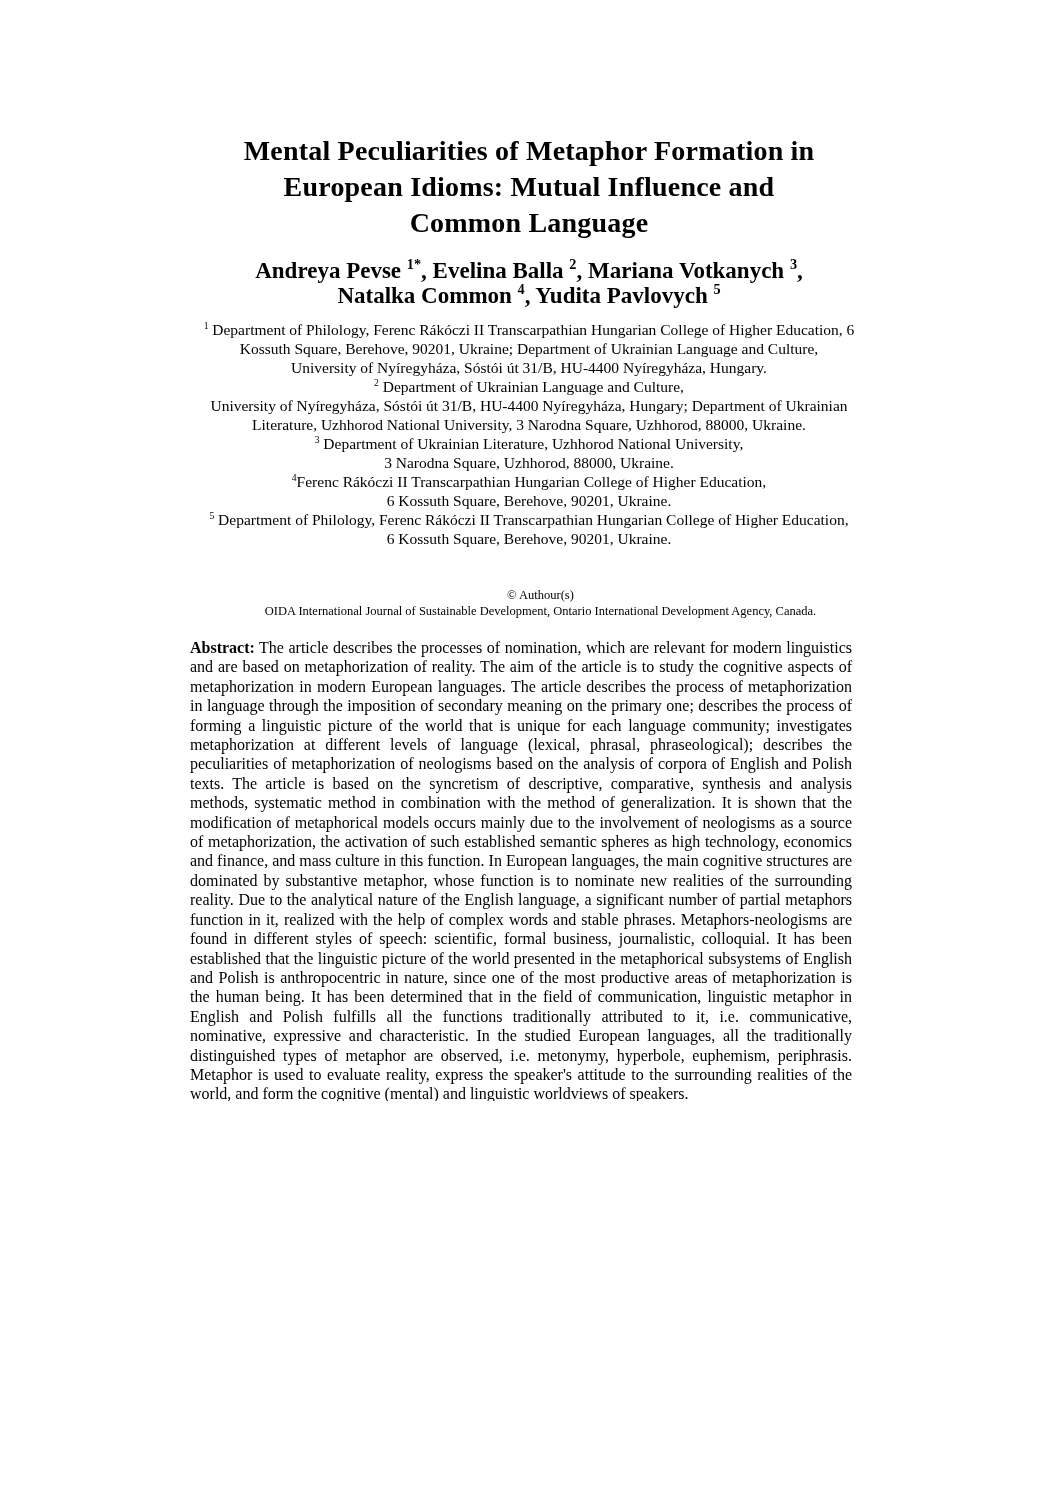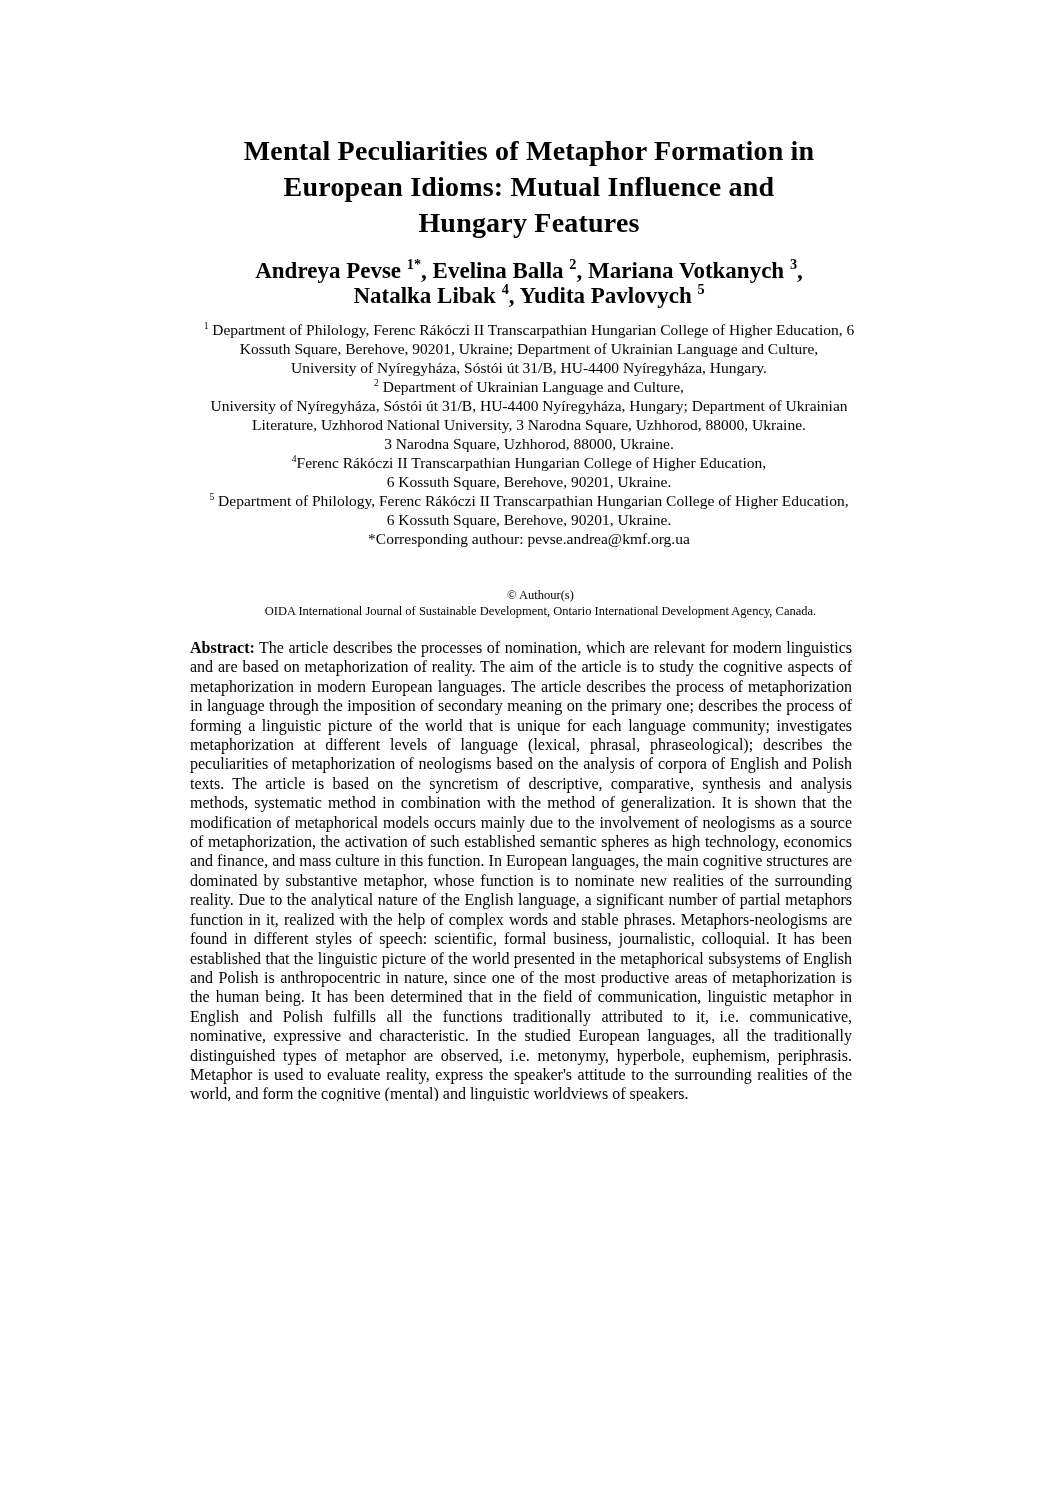--- a/index.html
+++ b/index.html
@@ -78,41 +78,41 @@
 </style>
 </head>
 <body>
 
 <div class="page">
 
   <header class="title-block">
     <h1 style="margin:0; font-size:inherit; font-weight:inherit;">
       <div class="title-line">Mental Peculiarities of Metaphor Formation in</div>
       <div class="title-line">European Idioms: Mutual Influence and</div>
-      <div class="title-line">Hungary Features</div>
+      <div class="title-line">Common Language</div>
     </h1>
 
     <div class="authors">
       <div class="author-line"><span>Andreya Pevse </span><sup>1*</sup><span>, Evelina Balla </span><sup>2</sup><span>, Mariana Votkanych </span><sup>3</sup><span>,</span></div>
-      <div class="author-line"><span>Natalka Libak </span><sup>4</sup><span>, Yudita Pavlovych </span><sup>5</sup></div>
+      <div class="author-line"><span>Natalka Common </span><sup>4</sup><span>, Yudita Pavlovych </span><sup>5</sup></div>
     </div>
 
     <div class="affiliations">
       <div class="aff-line"><sup>1</sup><span> Department of Philology, Ferenc Rákóczi II Transcarpathian Hungarian College of Higher Education, 6</span></div>
       <div class="aff-line"><span>Kossuth Square, Berehove, 90201, Ukraine; Department of Ukrainian Language and Culture,</span></div>
       <div class="aff-line"><span>University of Nyíregyháza, Sóstói út 31/B, HU-4400 Nyíregyháza, Hungary.</span></div>
       <div class="aff-line"><sup>2</sup><span> Department of Ukrainian Language and Culture,</span></div>
       <div class="aff-line"><span>University of Nyíregyháza, Sóstói út 31/B, HU-4400 Nyíregyháza, Hungary; Department of Ukrainian</span></div>
       <div class="aff-line"><span>Literature, Uzhhorod National University, 3 Narodna Square, Uzhhorod, 88000, Ukraine.</span></div>
+      <div class="aff-line"><sup>3</sup><span> Department of Ukrainian Literature, Uzhhorod National University,</span></div>
       <div class="aff-line"><span>3 Narodna Square, Uzhhorod, 88000, Ukraine.</span></div>
       <div class="aff-line"><sup>4</sup><span>Ferenc Rákóczi II Transcarpathian Hungarian College of Higher Education,</span></div>
       <div class="aff-line"><span>6 Kossuth Square, Berehove, 90201, Ukraine.</span></div>
       <div class="aff-line"><sup>5</sup><span> Department of Philology, Ferenc Rákóczi II Transcarpathian Hungarian College of Higher Education,</span></div>
       <div class="aff-line"><span>6 Kossuth Square, Berehove, 90201, Ukraine.</span></div>
-      <div class="aff-line"><span>*Corresponding authour:  pevse.andrea@kmf.org.ua</span></div>
     </div>
 
     <div class="copyright">
       <div class="copy-line">© Authour(s)</div>
       <div class="copy-line">OIDA International Journal of Sustainable Development, Ontario International Development Agency, Canada.</div>
     </div>
   </header>
 
   <main class="content">
     <p class="abstract"><b>Abstract:</b><span> The article describes the processes of nomination, which are relevant for modern linguistics and are based on metaphorization of reality. The aim of the article is to study the cognitive aspects of metaphorization in modern European languages. The article describes the process of metaphorization in language through the imposition of secondary meaning on the primary one; describes the process of forming a linguistic picture of the world that is unique for each language community; investigates metaphorization at different levels of language (lexical, phrasal, phraseological); describes the peculiarities of metaphorization of neologisms based on the analysis of corpora of English and Polish texts. The article is based on the syncretism of descriptive, comparative, synthesis and analysis methods, systematic method in combination with the method of generalization. It is shown that the modification of metaphorical models occurs mainly due to the involvement of neologisms as a source of metaphorization, the activation of such established semantic spheres as high technology, economics and finance, and mass culture in this function. In European languages, the main cognitive structures are dominated by substantive metaphor, whose function is to nominate new realities of the surrounding reality. Due to the analytical nature of the English language, a significant number of partial metaphors function in it, realized with the help of complex words and stable phrases. Metaphors-neologisms are found in different styles of speech: scientific, formal business, journalistic, colloquial. It has been established that the linguistic picture of the world presented in the metaphorical subsystems of English and Polish is anthropocentric in nature, since one of the most productive areas of metaphorization is the human being. It has been determined that in the field of communication, linguistic metaphor in English and Polish fulfills all the functions traditionally attributed to it, i.e. communicative, nominative, expressive and characteristic. In the studied European languages, all the traditionally distinguished types of metaphor are observed, i.e. metonymy, hyperbole, euphemism, periphrasis. Metaphor is used to evaluate reality, express the speaker's attitude to the surrounding realities of the world, and form the cognitive (mental) and linguistic worldviews of speakers.</span></p>

